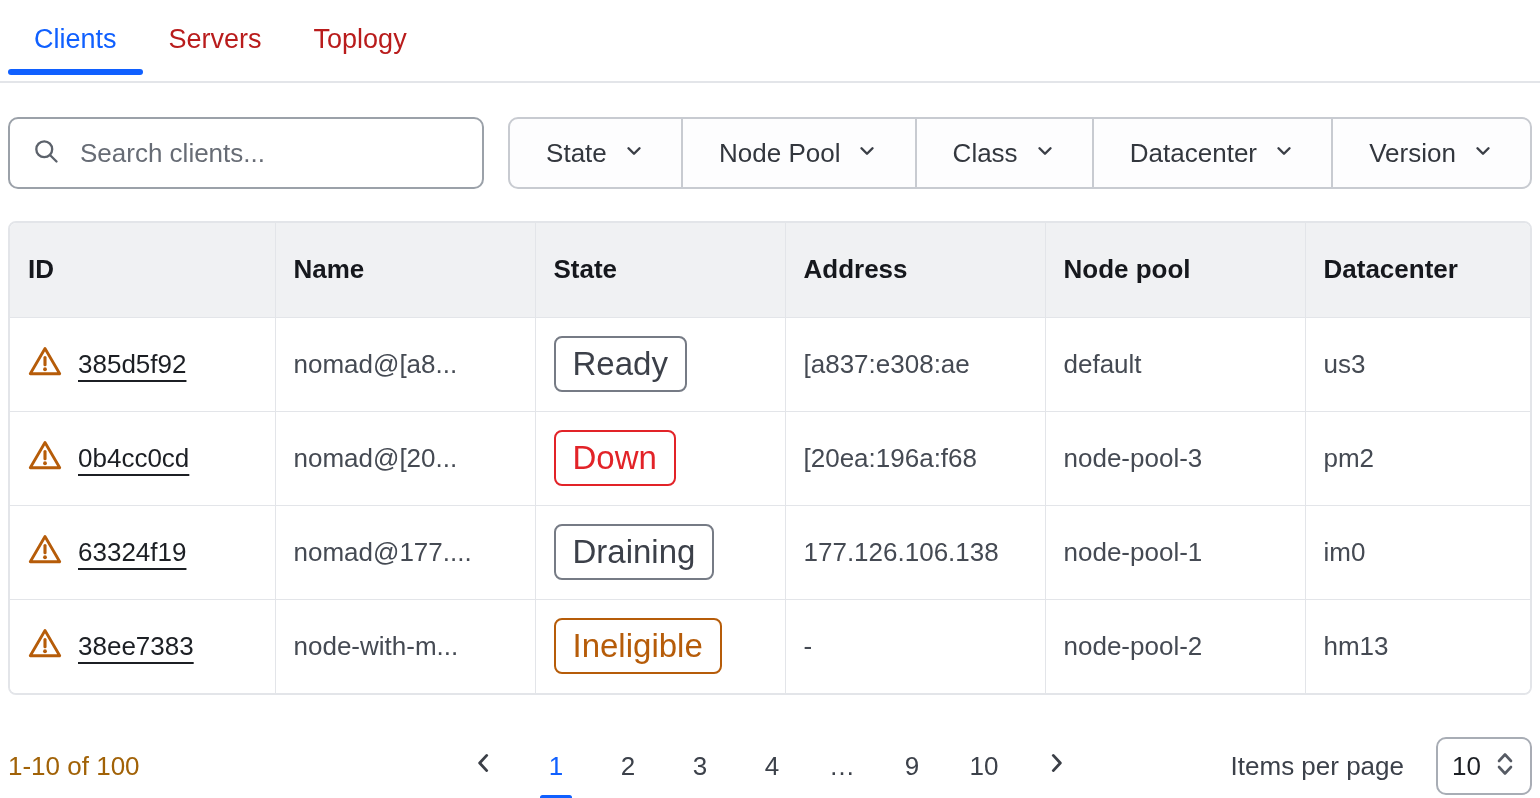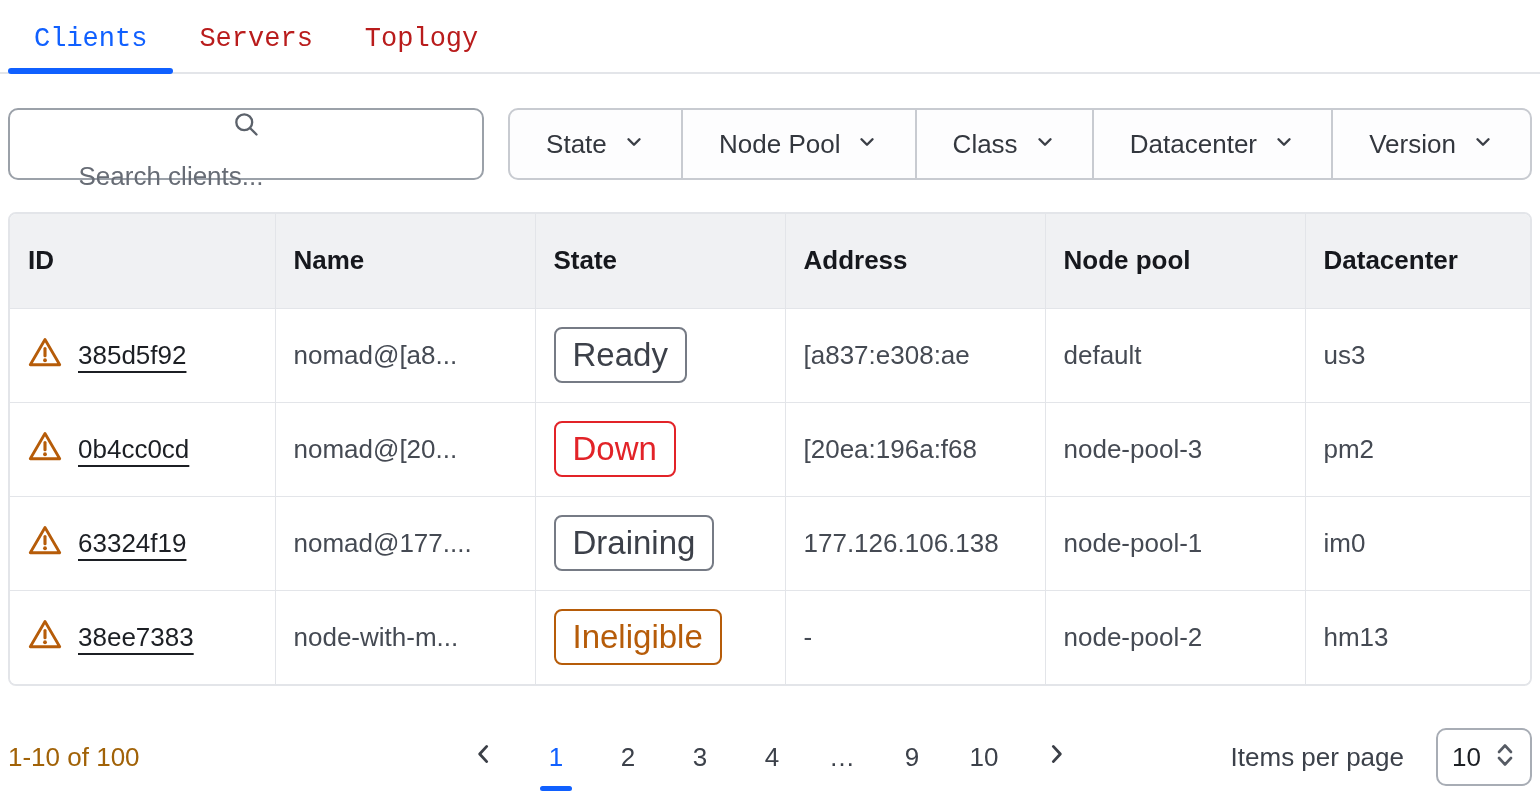--- a/index.html
+++ b/index.html
@@ -12,27 +12,27 @@
     --border-mid:#9ba1a9;
     --border-filter:#c8cbd1;
   }
   *{box-sizing:border-box;}
   html,body{margin:0;padding:0;}
   body{
     width:1540px;height:798px;background:#ffffff;overflow:hidden;
     font-family:"Liberation Sans", sans-serif;color:var(--text-body);
   }
   
-  .tabs{display:flex;padding:14px 0 0 8px;border-bottom:2px solid var(--border-light);font-family:Liberation Mono, monospace;}
+  .tabs{display:flex;padding:14px 0 8px 8px;border-bottom:2px solid var(--border-light);}
   .tab{position:relative;padding:10px 26px 18px;font-size:27px;font-weight:500;color:#b91c1c;cursor:pointer;}
   .tab.active{color:var(--accent);}
   .tab.active::after{content:"";position:absolute;left:0;right:0;bottom:-2px;height:6px;border-radius:3px;background:var(--accent);}
   
   .toolbar{display:flex;gap:24px;margin:34px 8px 0;}
-  .search{display:flex;align-items:center;gap:18px;width:476px;height:72px;border:2px solid var(--border-mid);border-radius:10px;padding:0 22px;background:#fff;flex-direction:column;}
+  .search{display:flex;align-items:center;gap:18px;width:476px;height:72px;border:2px solid var(--border-mid);border-radius:10px;padding:0 22px;background:#fff;}
   .search svg{flex:none;}
   .search input{border:none;outline:none;flex:1;font-family:inherit;font-size:26px;color:#30343b;background:transparent;}
   .search input::placeholder{color:#676c75;}
   .filters{flex:1;display:flex;height:72px;border:2px solid var(--border-filter);border-radius:10px;background:#fdfdfe;overflow:hidden;}
   .filter{flex:1 1 auto;display:flex;align-items:center;justify-content:center;gap:16px;border:none;background:transparent;font-family:inherit;font-size:26px;font-weight:500;color:#33373e;cursor:pointer;padding:0 24px;}
   .filter + .filter{border-left:2px solid var(--border-filter);}
   
   .table-wrap{margin:32px 8px 0;border:2px solid var(--border-light);border-radius:8px;overflow:hidden;}
   table{width:100%;border-collapse:collapse;}
   col.c-id{width:265px;}col.c-name{width:260px;}col.c-state{width:250px;}

